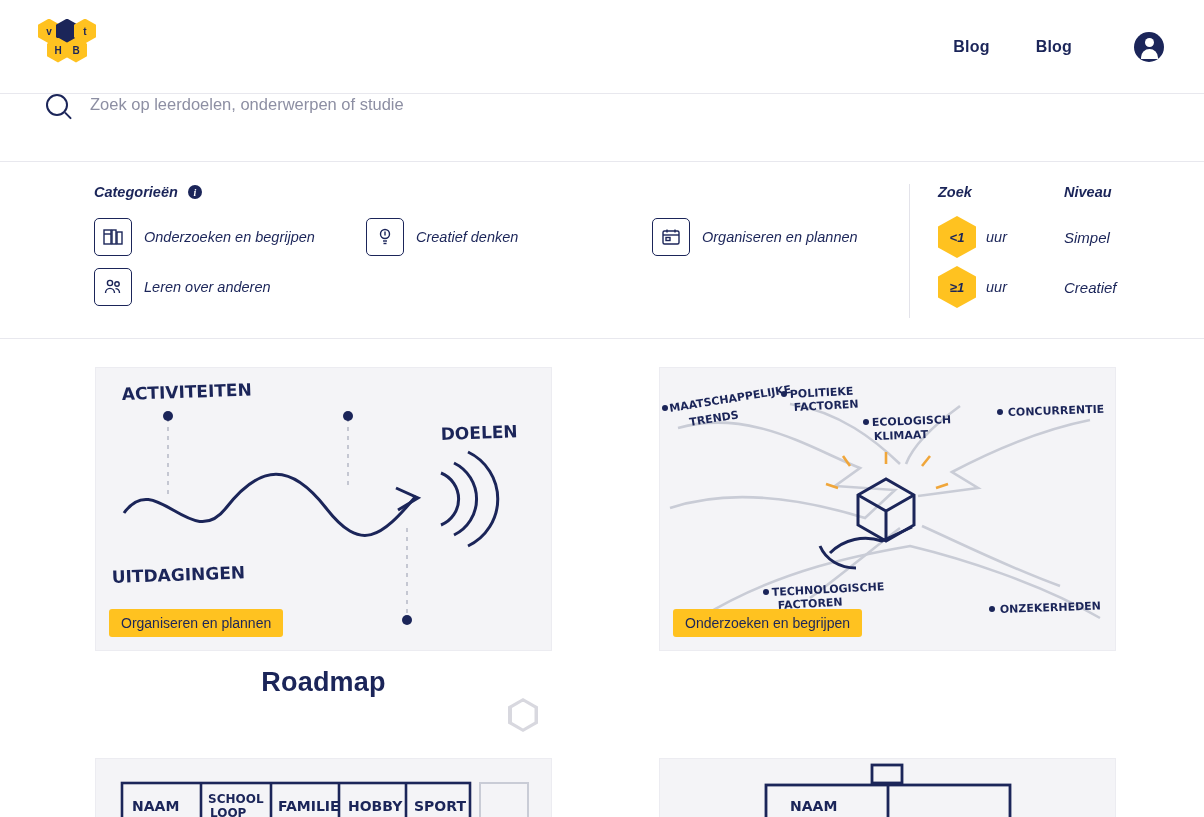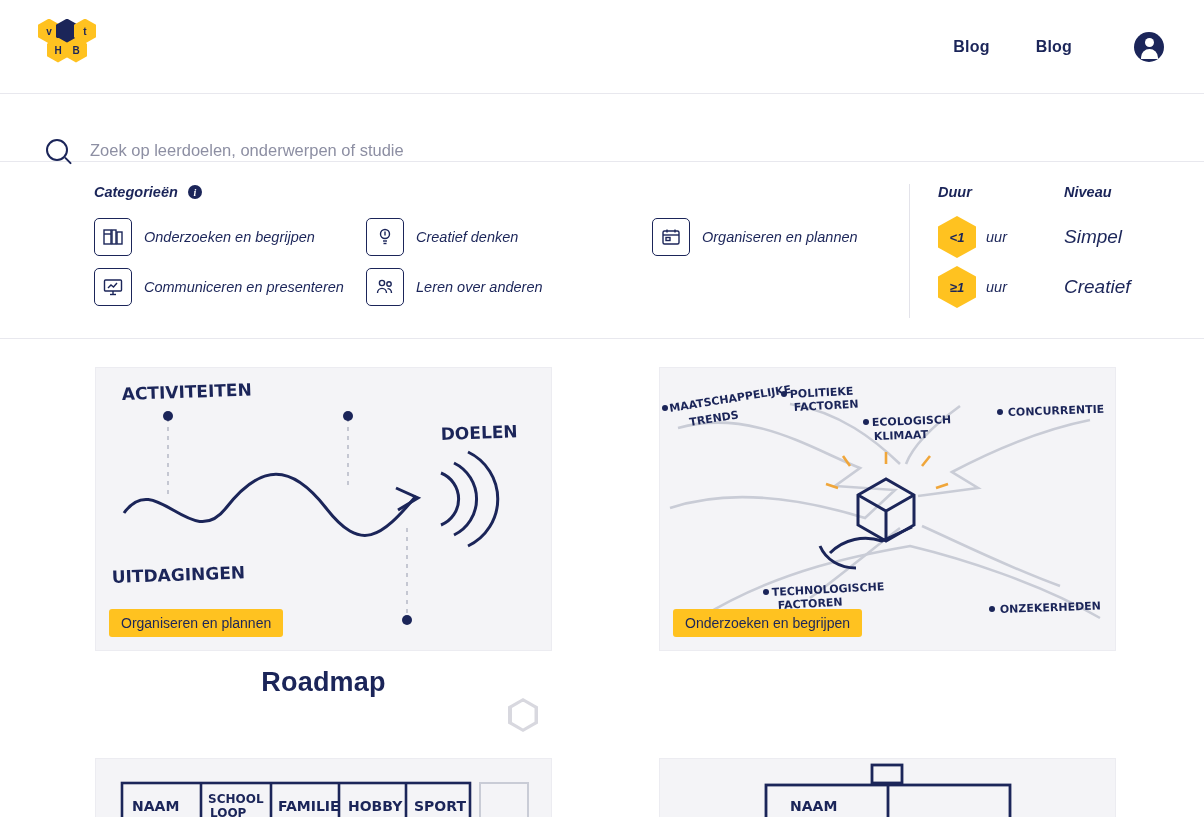--- a/index.html
+++ b/index.html
@@ -69,21 +69,21 @@
   .avatar-btn::after {
     content: ""; position: absolute;
     width: 17px; height: 10px; border-radius: 9px 9px 0 0;
     background: #fff; left: 6.5px; top: 17px;
   }
 
   
   .searchbar {
     height: 68px;
     display: flex;
-    align-items: flex-end;
+    align-items: flex-start;
     padding: 0 17px 0 46px;
     border-bottom: 1px solid #e8e8ee;
     background: #fff;
   }
   .search-icon {
     width: 22px; height: 22px;
     border: 2.4px solid #1b2559;
     border-radius: 50%;
     position: relative;
     flex: none;
@@ -170,21 +170,21 @@
     cursor: pointer;
   }
   .hex-badge {
     width: 38px; height: 42px;
     background: #ffc220;
     clip-path: polygon(50% 0%, 100% 25%, 100% 75%, 50% 100%, 0% 75%, 0% 25%);
     display: flex; align-items: center; justify-content: center;
     font-size: 13px; font-weight: 700; color: #1b2559;
     flex: none;
   }
-  .rf-level { height: 38px; display: flex; align-items: center; font-size: 19px; margin-bottom: 12px; cursor: pointer;}
+  .rf-level { height: 38px; display: flex; align-items: center; font-size: 15px; margin-bottom: 12px; cursor: pointer;}
 
   
   .cards {
     display: grid;
     grid-template-columns: 1fr 1fr;
     column-gap: 107px;
     padding: 28px 94px 0 95px;
   }
   .card { position: relative; }
   .card-img {
@@ -301,50 +301,39 @@
             <rect x="4" y="6" width="16" height="13" rx="1.5"></rect>
               <line x1="4" y1="10" x2="20" y2="10"></line>
             <line x1="8" y1="4.5" x2="8" y2="7.5"></line>
               <line x1="16" y1="4.5" x2="16" y2="7.5"></line>
             <rect x="7" y="12.5" width="4" height="3"></rect>
           </svg>
         </span>
         <span>Organiseren en plannen</span>
       </div>
 
-      <div class="cat-item">
-        <span class="cat-ico">
-          <svg width="24" height="24" viewBox="0 0 24 24" fill="none" stroke="#1b2559" stroke-width="1.4">
-            <rect x="3.5" y="5" width="17" height="11" rx="1"></rect>
-              <line x1="12" y1="16" x2="12" y2="19"></line>
-            <line x1="9" y1="19.5" x2="15" y2="19.5"></line>
-              <path d="M7 13l3-3 2.5 2 3.5-4"></path>
-          </svg>
-        </span>
-        <span>Communiceren en presenteren</span>
-      </div>
 
       <div class="cat-item">
         <span class="cat-ico">
           <svg width="24" height="24" viewBox="0 0 24 24" fill="none" stroke="#1b2559" stroke-width="1.4">
             <circle cx="9" cy="8" r="2.6"></circle>
               <circle cx="16" cy="9" r="2.2"></circle>
             <path d="M4.5 18c0-2.6 2-4.6 4.5-4.6s4.5 2 4.5 4.6"></path>
               <path d="M14.5 13.6c2.2 0 4 1.8 4 4.4"></path>
           </svg>
         </span>
         <span>Leren over anderen</span>
       </div>
 
     </div>
   </div>
 
   <div class="right-filters">
     <div class="rf-col">
-      <div class="rf-head">Duur</div>
+      <div class="rf-head">Zoek</div>
       <div class="rf-item">
         <span class="hex-badge">&lt;1</span>
         <span>uur</span>
       </div>
       <div class="rf-item">
         <span class="hex-badge">≥1</span>
         <span>uur</span>
       </div>
     </div>
 

